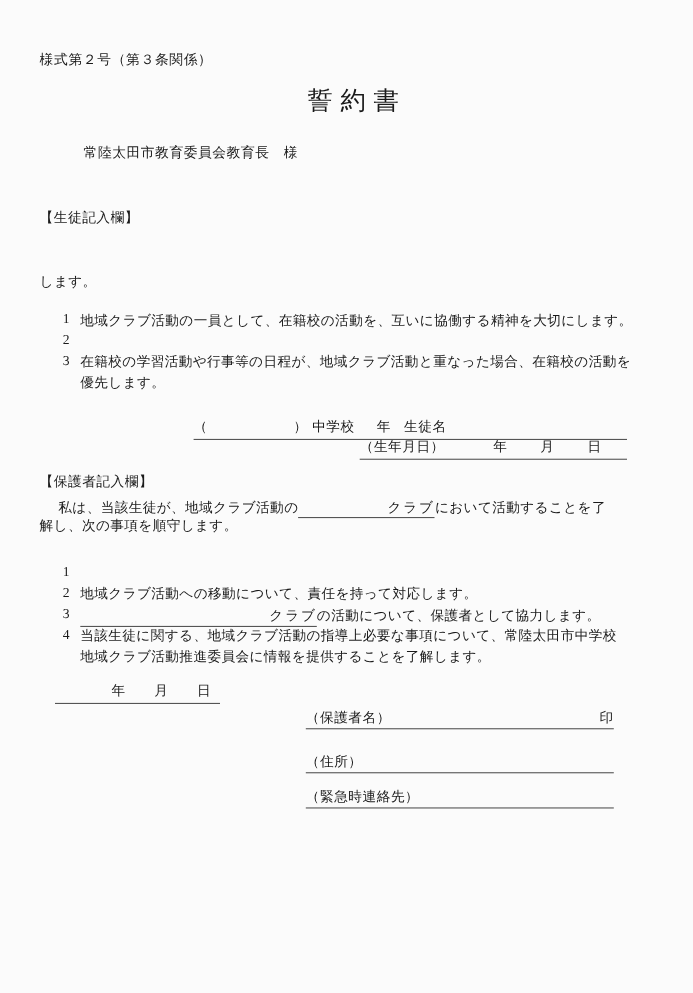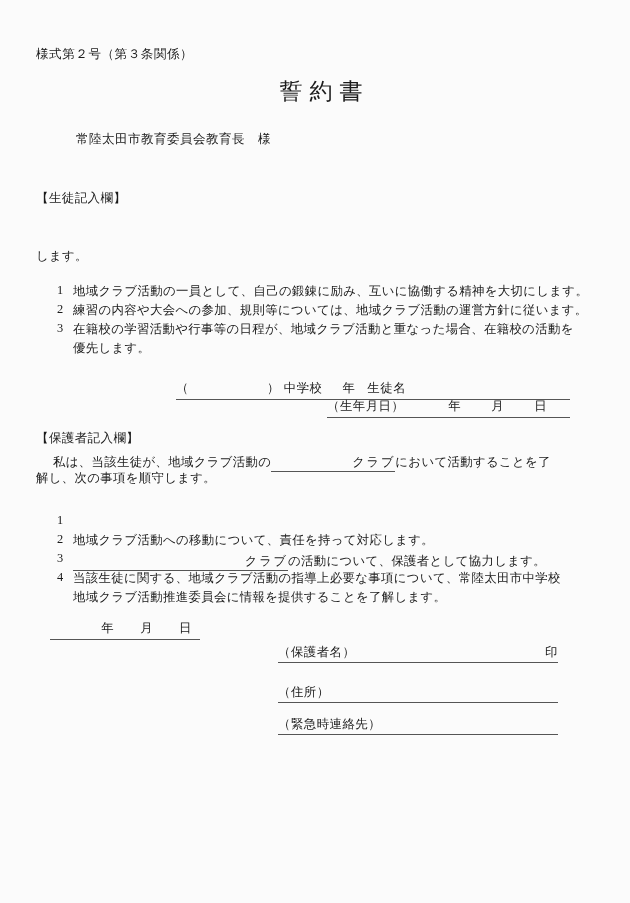--- a/index.html
+++ b/index.html
@@ -110,24 +110,23 @@
 
   <div class="abs addressee">常陸太田市教育委員会教育長　様</div>
 
   <div class="abs section-head student-head">【生徒記入欄】</div>
 
 
 
   <div class="abs ln s-l3">します。</div>
 
   <div class="abs item-no" style="left:57px; top:283px;">1</div>
-  <div class="abs item-tx" style="left:73px; top:283px;">地域クラブ活動の一員として、自己の鍛錬に励み、互いに協働する精神を大切にします。</div>
+  <div class="abs item-tx" style="left:73px; top:283px;">地域クラブ活動の一員として、在籍校の活動を、互いに協働する精神を大切にします。</div>
 
   <div class="abs item-no" style="left:57px; top:302px;">2</div>
-  <div class="abs item-tx" style="left:73px; top:302px;">練習の内容や大会への参加、規則等については、地域クラブ活動の運営方針に従います。</div>
 
   <div class="abs item-no" style="left:57px; top:321px;">3</div>
   <div class="abs item-tx" style="left:73px; top:321px;">在籍校の学習活動や行事等の日程が、地域クラブ活動と重なった場合、在籍校の活動を</div>
   <div class="abs item-tx" style="left:73px; top:340px;font-family:Liberation Serif, serif;">優先します。</div>
 
   <div class="abs" style="left:176px; top:380px; width:394px;">
     <div class="sig-row" style="border-bottom:1px solid #555; padding-bottom:2px;">
       <span>（</span><span style="display:inline-block; width:78px;"></span><span>）</span><span style="display:inline-block; width:4px;"></span><span>中学校</span><span style="display:inline-block; width:20px;"></span><span>年</span><span style="display:inline-block; width:12px;"></span><span>生徒名</span>
     </div>
   </div>

